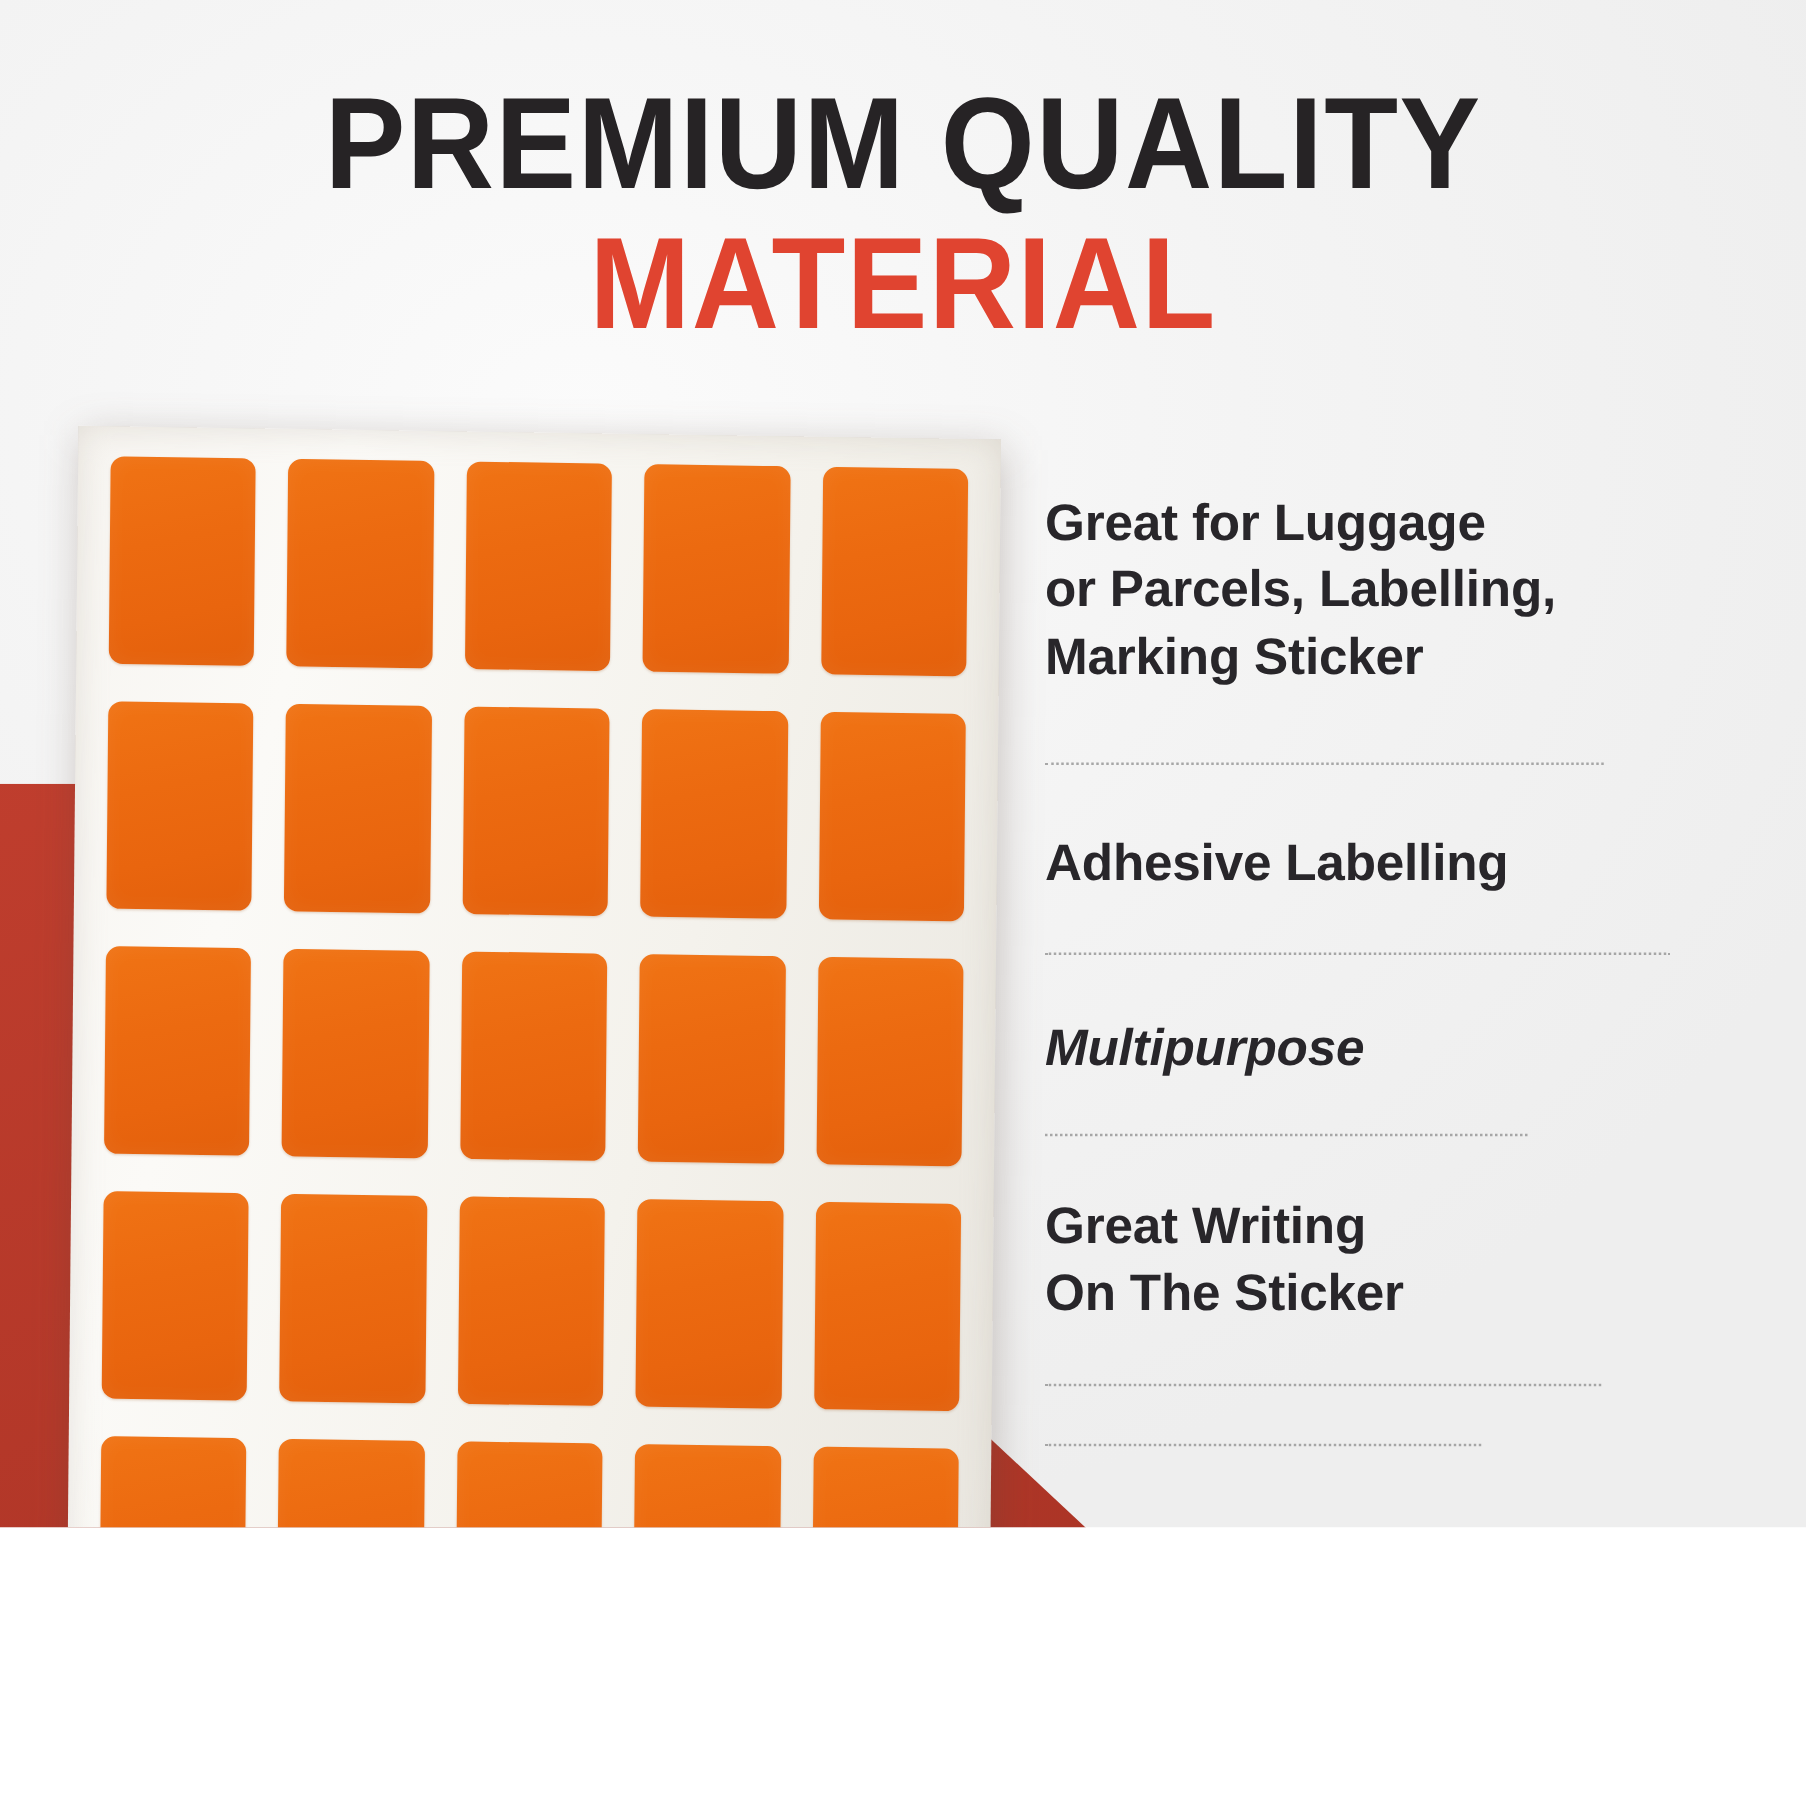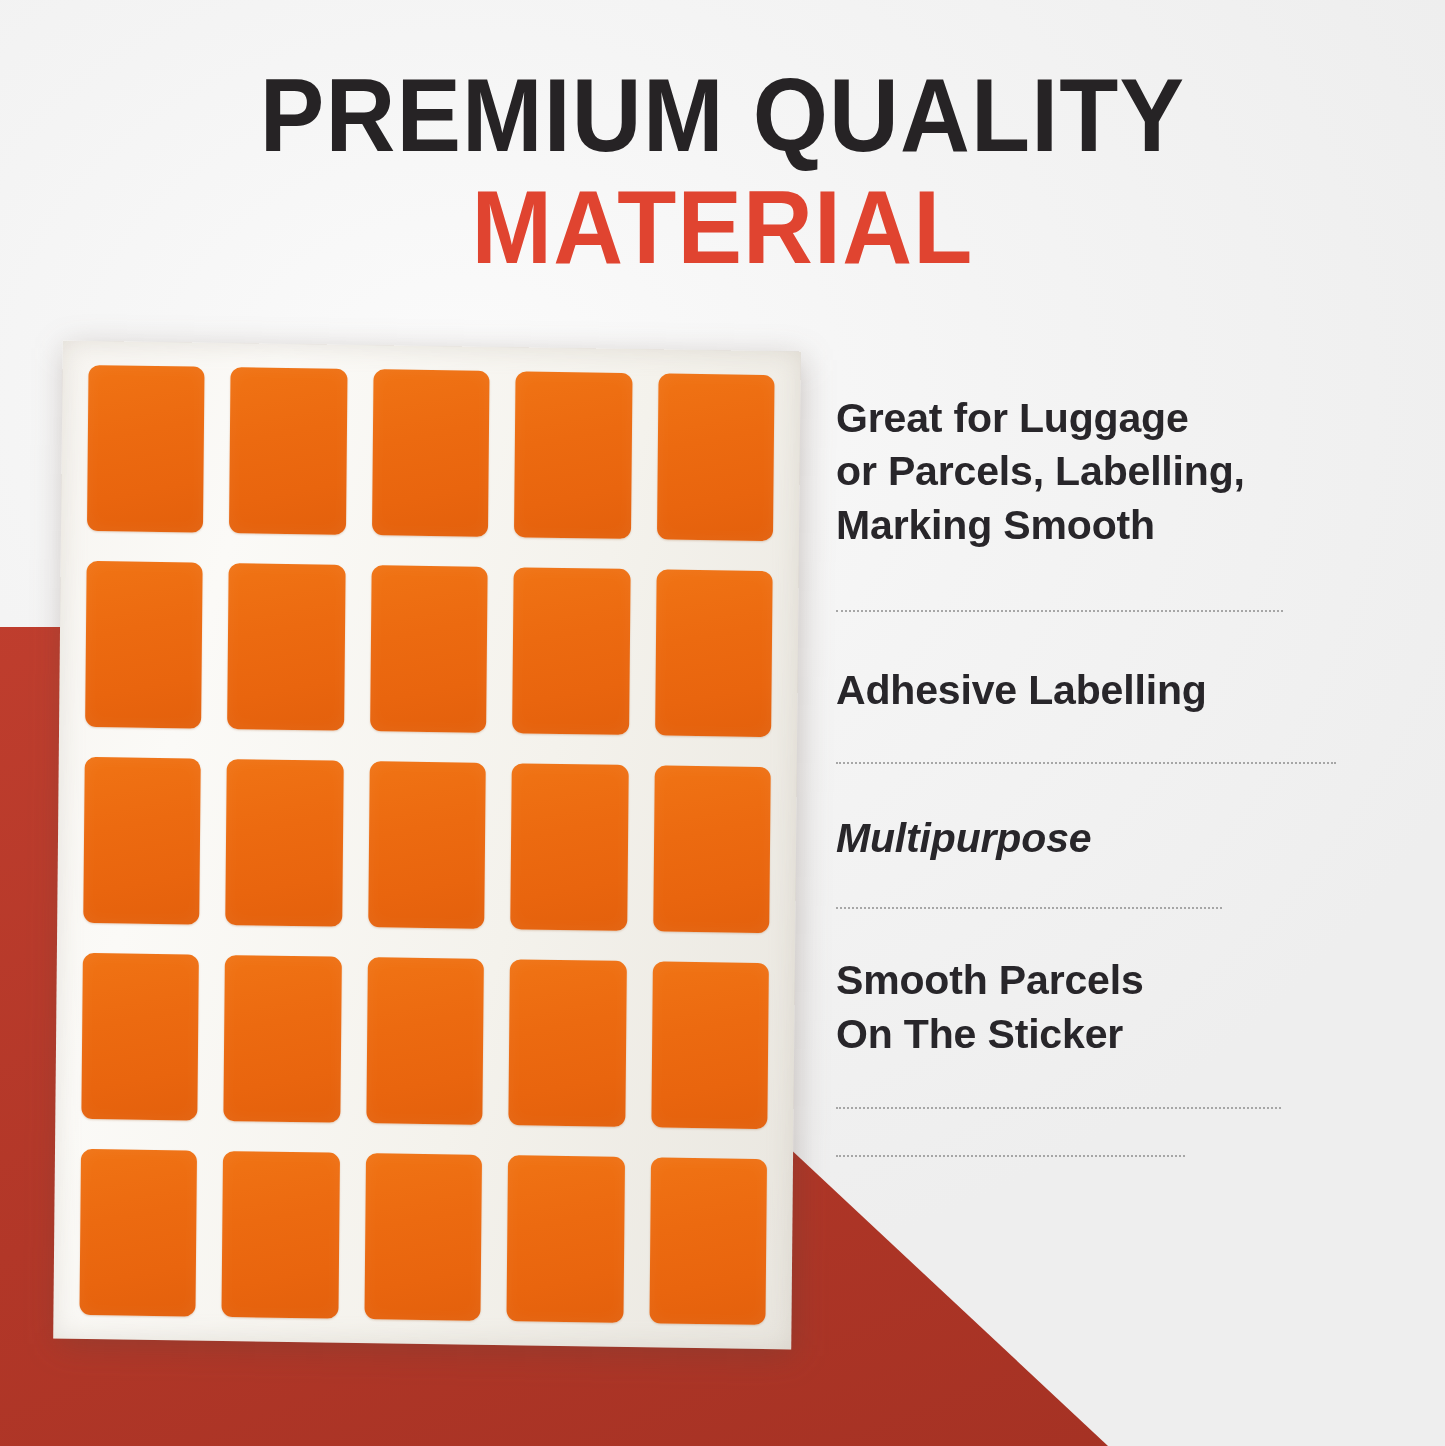--- a/index.html
+++ b/index.html
@@ -3,21 +3,21 @@
 <meta charset="utf-8">
 <style>
   html, body {
     margin: 0;
     padding: 0;
     background: #ffffff;
   }
   #canvas {
     position: relative;
     width: 1445px;
-    height: 1446px;
+    height: 1222px;
     overflow: hidden;
     font-family: "Liberation Sans", sans-serif;
     background:
       radial-gradient(ellipse 1100px 900px at 32% 28%, #fbfbfb 0%, #f4f4f4 48%, #eeeeee 100%);
   }
 
   
   .red-wedge {
     position: absolute;
     left: 0;
@@ -183,33 +183,33 @@
         <div class="sticker"></div>
         <div class="sticker"></div>
       </div>
     </div>
   </div>
 
   <div class="features">
     <div class="feature-row f0">
       <span class="feature-text">Great for Luggage
 or Parcels, Labelling,
-Marking Smooth</span>
+Marking Sticker</span>
       <div class="divider"></div>
     </div>
     <div class="feature-row f1">
       <span class="feature-text">Adhesive Labelling</span>
       <div class="divider"></div>
     </div>
     <div class="feature-row f2">
       <span class="feature-text">Multipurpose</span>
       <div class="divider"></div>
     </div>
     <div class="feature-row f3">
-      <span class="feature-text">Smooth Parcels
+      <span class="feature-text">Great Writing
 On The Sticker</span>
       <div class="divider"></div>
     </div>
     <div class="feature-row f4">
       <div class="divider"></div>
     </div>
   </div>
 
 </div>
 

